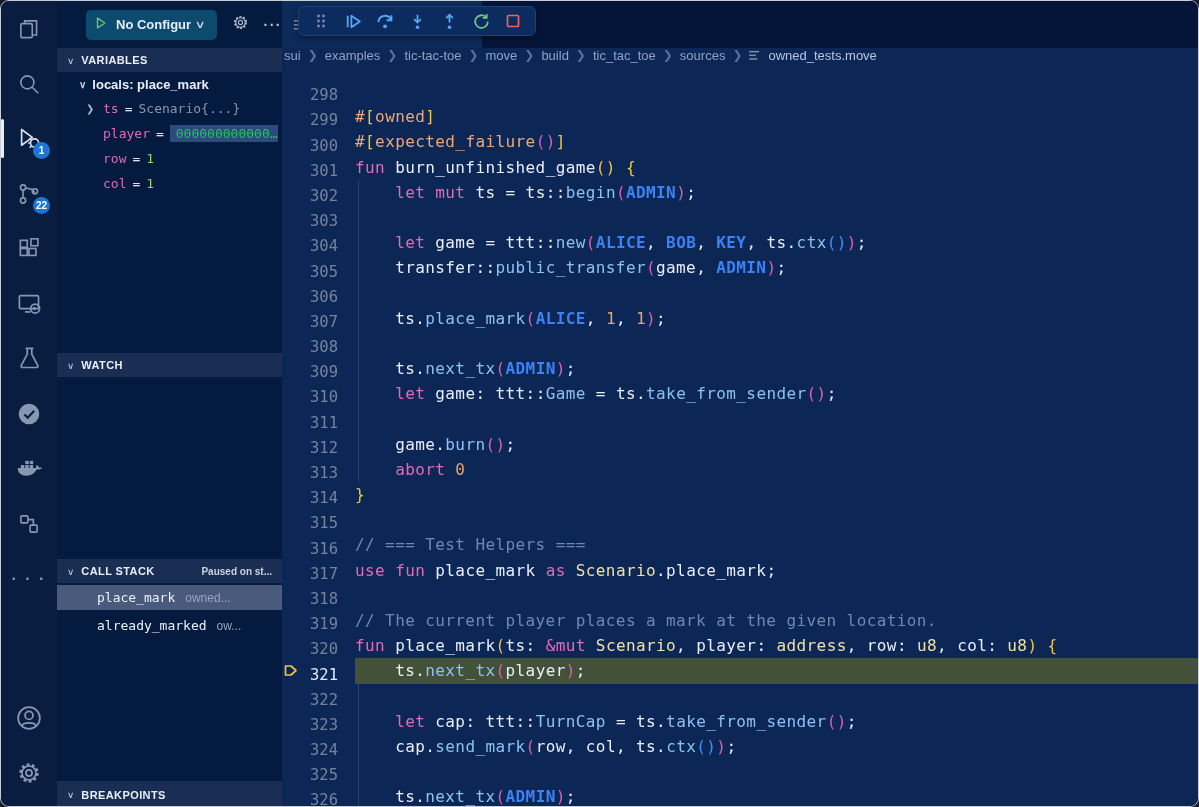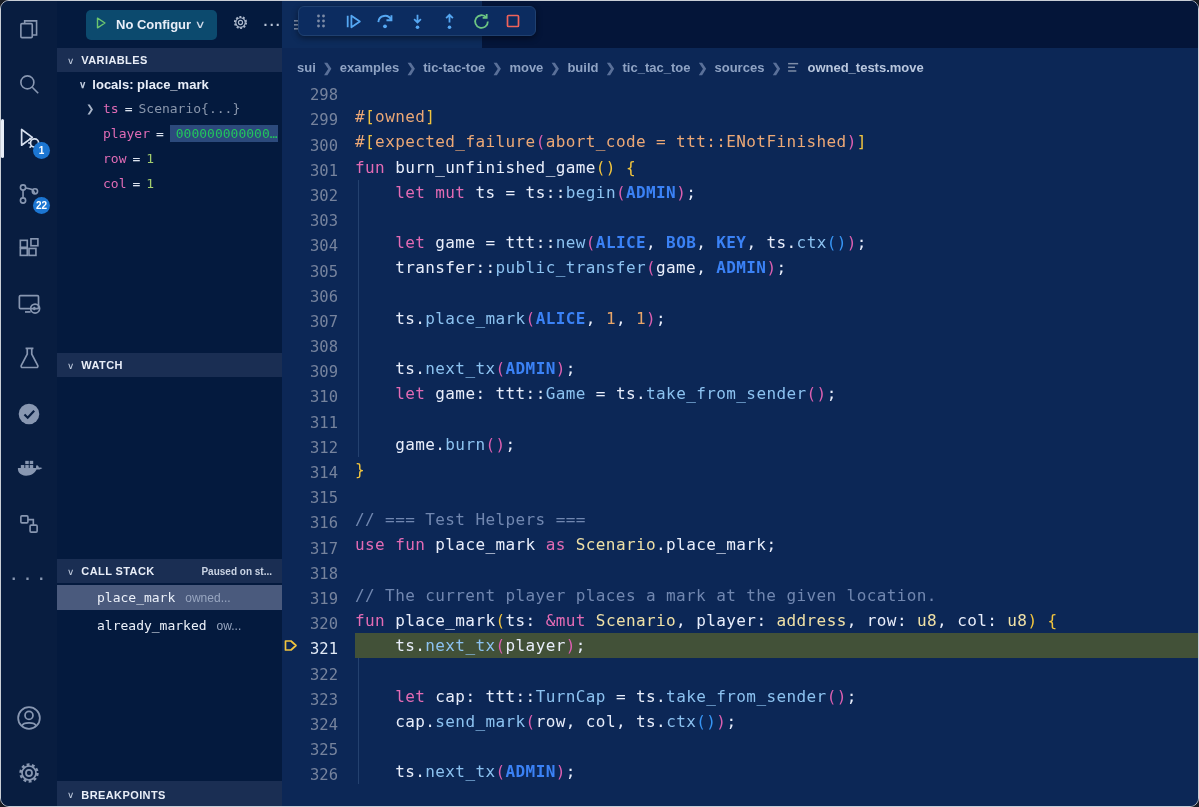--- a/index.html
+++ b/index.html
@@ -69,21 +69,21 @@
   #main { position:absolute; left:281px; top:0; right:0; height:100%; background:#0c2756; }
   #tabbar { height:47px; background:#041539; display:flex; }
   #tab-active {
     width:200px; height:47px; background:#0d2b5b; display:flex; align-items:center;
     padding:0 12px; cursor:pointer;
   }
   .fileicon { display:inline-block; }
   .fileicon rect { fill:#7f8ea8; }
   #tab-name { font-size:14px; font-style:italic; color:#dbe4f3; margin-left:8px; white-space:nowrap; }
   #tab-close { margin-left:auto; color:#c3cede; font-size:15px; cursor:pointer; padding:0 2px; }
-  #breadcrumbs { height:27px; display:flex; align-items:flex-end; padding-left:15px; font-size:13px; color:#8fa3c4; white-space:nowrap;font-weight:bold; }
+  #breadcrumbs { height:27px; display:flex; align-items:flex-start; padding-left:2px; font-size:13px; color:#8fa3c4; white-space:nowrap; }
   .crumb { cursor:pointer; }
   .crumb-sep { margin:0 7px; color:#5a7099; font-size:12px; }
   .crumb-last { color:#b9c7de; display:flex; align-items:center; }
   .crumb-last .fileicon { margin-right:6px; }
   
   #dbg-controls {
     position:absolute; left:297px; top:5px; height:30px;
     background:#0c2c60; border:1px solid #1f4070; border-radius:6px;
     display:flex; align-items:center; padding:0 8px; gap:4px;
     box-shadow:0 2px 6px rgba(0,0,0,.45); z-index:5;
@@ -345,33 +345,34 @@
             <rect x="0" y="5" width="7.5" height="1.6"></rect>
             <rect x="0" y="9" width="9" height="1.6"></rect>
           </svg>
           <span>owned_tests.move</span>
         </span>
       </div>
 
     <div id="code">
         <div class="code-line"><span class="lineno">298</span><span class="line-content"><span></span></span></div>
         <div class="code-line"><span class="lineno">299</span><span class="line-content"><span></span><span class="attr">#</span><span class="b1">[</span><span class="attr">owned</span><span class="b1">]</span></span></div>
-        <div class="code-line"><span class="lineno">300</span><span class="line-content"><span></span><span class="attr">#</span><span class="b1">[</span><span class="attr">expected_failure</span><span class="b2">(</span><span class="attr">abort_code = ttt::ENotFinished</span><span class="b2">)</span><span class="b1">]</span></span></div>
+        <div class="code-line"><span class="lineno">300</span><span class="line-content"><span></span><span class="attr">#</span><span class="b1">[</span><span class="attr">expected_failure</span><span class="b2">(</span><span class="b2">)</span><span class="b1">]</span></span></div>
         <div class="code-line"><span class="lineno">301</span><span class="line-content"><span></span><span class="kw">fun </span><span class="tx">burn_unfinished_game</span><span class="b1">()</span><span class="tx"> </span><span class="b1">{</span></span></div>
         <div class="code-line"><span class="lineno">302</span><span class="line-content"><span class="guide"></span><span>    </span><span class="kw">let </span><span class="kw">mut </span><span class="tx">ts</span><span class="tx"> = </span><span class="tx">ts::</span><span class="fn">begin</span><span class="b2">(</span><span class="cn">ADMIN</span><span class="b2">)</span><span class="tx">;</span></span></div>
         <div class="code-line"><span class="lineno">303</span><span class="line-content"><span class="guide"></span><span></span></span></div>
         <div class="code-line"><span class="lineno">304</span><span class="line-content"><span class="guide"></span><span>    </span><span class="kw">let </span><span class="tx">game</span><span class="tx"> = </span><span class="tx">ttt::</span><span class="fn">new</span><span class="b2">(</span><span class="cn">ALICE</span><span class="tx">, </span><span class="cn">BOB</span><span class="tx">, </span><span class="cn">KEY</span><span class="tx">, </span><span class="tx">ts</span><span class="tx">.</span><span class="fn">ctx</span><span class="b3">()</span><span class="b2">)</span><span class="tx">;</span></span></div>
         <div class="code-line"><span class="lineno">305</span><span class="line-content"><span class="guide"></span><span>    </span><span class="tx">transfer::</span><span class="fn">public_transfer</span><span class="b2">(</span><span class="tx">game</span><span class="tx">, </span><span class="cn">ADMIN</span><span class="b2">)</span><span class="tx">;</span></span></div>
         <div class="code-line"><span class="lineno">306</span><span class="line-content"><span class="guide"></span><span></span></span></div>
         <div class="code-line"><span class="lineno">307</span><span class="line-content"><span class="guide"></span><span>    </span><span class="tx">ts</span><span class="tx">.</span><span class="fn">place_mark</span><span class="b2">(</span><span class="cn">ALICE</span><span class="tx">, </span><span class="num">1</span><span class="tx">, </span><span class="num">1</span><span class="b2">)</span><span class="tx">;</span></span></div>
         <div class="code-line"><span class="lineno">308</span><span class="line-content"><span class="guide"></span><span></span></span></div>
         <div class="code-line"><span class="lineno">309</span><span class="line-content"><span class="guide"></span><span>    </span><span class="tx">ts</span><span class="tx">.</span><span class="fn">next_tx</span><span class="b2">(</span><span class="cn">ADMIN</span><span class="b2">)</span><span class="tx">;</span></span></div>
         <div class="code-line"><span class="lineno">310</span><span class="line-content"><span class="guide"></span><span>    </span><span class="kw">let </span><span class="tx">game</span><span class="tx">: </span><span class="tx">ttt::</span><span class="ty">Game</span><span class="tx"> = </span><span class="tx">ts</span><span class="tx">.</span><span class="fn">take_from_sender</span><span class="b2">()</span><span class="tx">;</span></span></div>
         <div class="code-line"><span class="lineno">311</span><span class="line-content"><span class="guide"></span><span></span></span></div>
         <div class="code-line"><span class="lineno">312</span><span class="line-content"><span class="guide"></span><span>    </span><span class="tx">game</span><span class="tx">.</span><span class="fn">burn</span><span class="b2">()</span><span class="tx">;</span></span></div>
+        <div class="code-line"><span class="lineno">313</span><span class="line-content"><span class="guide"></span><span>    </span><span class="kw">abort </span><span class="num">0</span></span></div>
         <div class="code-line"><span class="lineno">314</span><span class="line-content"><span></span><span class="b1">}</span></span></div>
         <div class="code-line"><span class="lineno">315</span><span class="line-content"><span></span></span></div>
         <div class="code-line"><span class="lineno">316</span><span class="line-content"><span></span><span class="cm">// === Test Helpers ===</span></span></div>
         <div class="code-line"><span class="lineno">317</span><span class="line-content"><span></span><span class="kw">use </span><span class="kw">fun </span><span class="tx">place_mark </span><span class="kw">as </span><span class="tyy">Scenario</span><span class="tx">.</span><span class="tx">place_mark</span><span class="tx">;</span></span></div>
         <div class="code-line"><span class="lineno">318</span><span class="line-content"><span></span></span></div>
         <div class="code-line"><span class="lineno">319</span><span class="line-content"><span></span><span class="cm">// The current player places a mark at the given location.</span></span></div>
         <div class="code-line"><span class="lineno">320</span><span class="line-content"><span></span><span class="kw">fun </span><span class="tx">place_mark</span><span class="b1">(</span><span class="tx">ts</span><span class="tx">: </span><span class="kw">&amp;mut </span><span class="tyy">Scenario</span><span class="tx">, </span><span class="tx">player</span><span class="tx">: </span><span class="tyy">address</span><span class="tx">, </span><span class="tx">row</span><span class="tx">: </span><span class="tyy">u8</span><span class="tx">, </span><span class="tx">col</span><span class="tx">: </span><span class="tyy">u8</span><span class="b1">)</span><span class="tx"> </span><span class="b1">{</span></span></div>
         <div class="code-line current"><svg class="cur-arrow" width="14" height="13" viewBox="0 0 14 13">
             <path d="M1.5 2 H7 L12 6.5 L7 11 H1.5 Z" fill="none" stroke="#f1c43e" stroke-width="1.7" stroke-linejoin="round"></path>
           </svg><span class="lineno">321</span><span class="line-content"><span>    </span><span class="tx">ts</span><span class="tx">.</span><span class="fn">next_tx</span><span class="b2">(</span><span class="tx">player</span><span class="b2">)</span><span class="tx">;</span></span></div>

